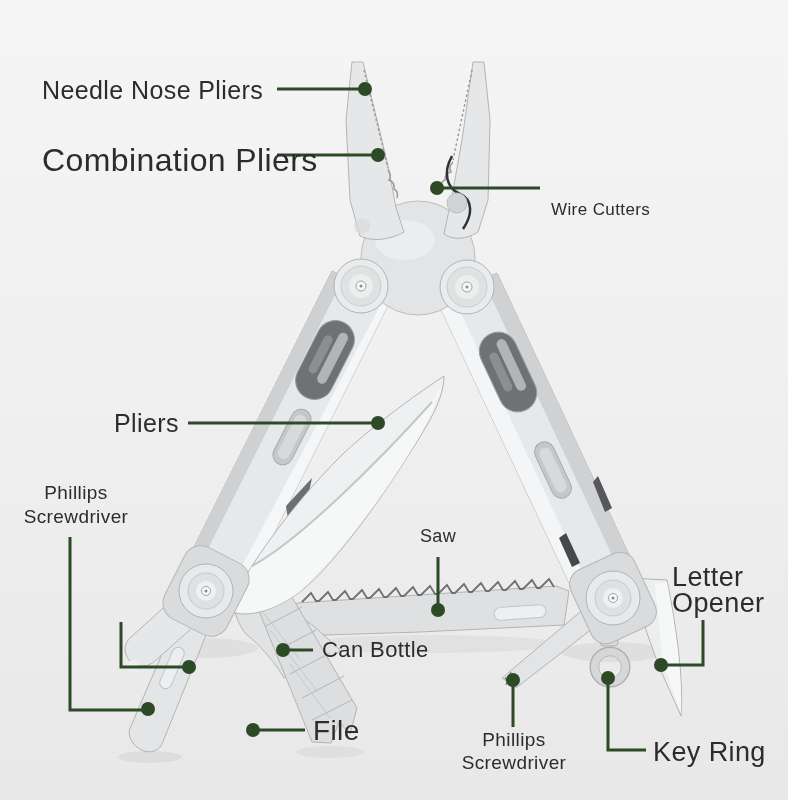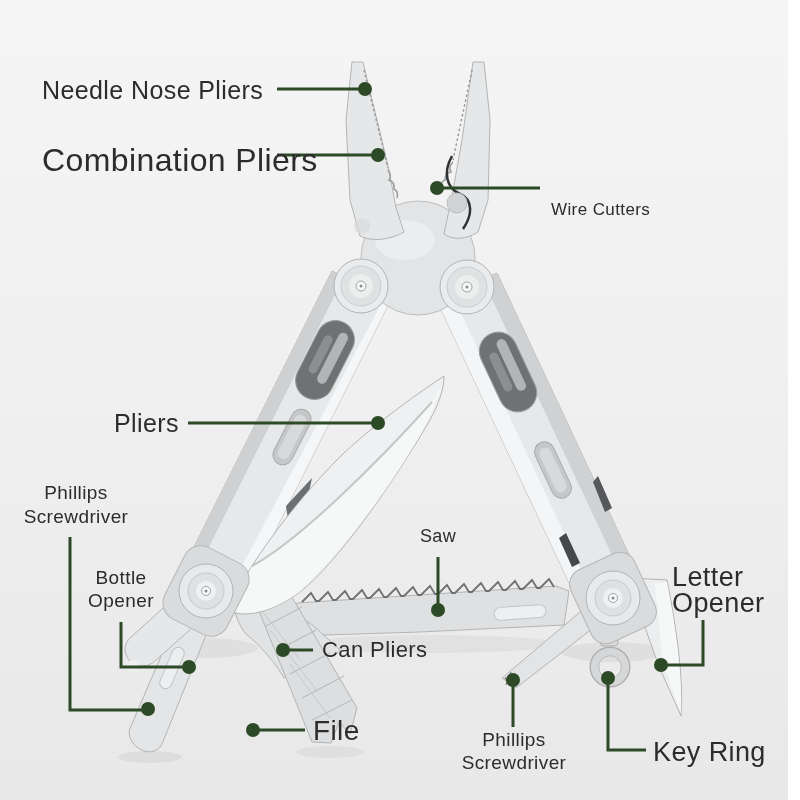--- a/index.html
+++ b/index.html
@@ -219,21 +219,20 @@
       <polyline class="leader" points="608,681 608,750 646,750"></polyline>
       <circle class="leader-dot" cx="608" cy="678" r="7"></circle>
     </g>
   </svg>
 
   <div class="lbl" style="left:42px;top:75px;font-size:25px;">Needle Nose Pliers</div>
   <div class="lbl" style="left:42px;top:141px;font-size:32px;">Combination Pliers</div>
   <div class="lbl" style="left:551px;top:176px;font-size:17px;margin-top:24px;">Wire Cutters</div>
   <div class="lbl" style="left:114px;top:408px;font-size:25px;">Pliers</div>
   <div class="lbl wrap center" style="left:20px;top:481px;width:112px;font-size:19px;line-height:24px;">Phillips Screwdriver</div>
-  <div class="lbl wrap center" style="left:75px;top:566px;width:92px;font-size:19px;line-height:23px;">Bottle Opener</div>
   <div class="lbl wrap center" style="left:398px;top:526px;width:80px;font-size:18px;">Saw</div>
-  <div class="lbl" style="left:322px;top:637px;font-size:22px;">Can Pliers</div>
+  <div class="lbl" style="left:322px;top:637px;font-size:22px;">Can Bottle</div>
   <div class="lbl" style="left:313px;top:714px;font-size:28px;">File</div>
   <div class="lbl wrap center" style="left:448px;top:728px;width:132px;font-size:19px;line-height:23px;">Phillips Screwdriver</div>
   <div class="lbl wrap" style="left:672px;top:564px;width:112px;font-size:27px;line-height:26px;">Letter Opener</div>
   <div class="lbl" style="left:653px;top:736px;font-size:27px;">Key Ring</div>
 
 </div>
 
 </body></html>

